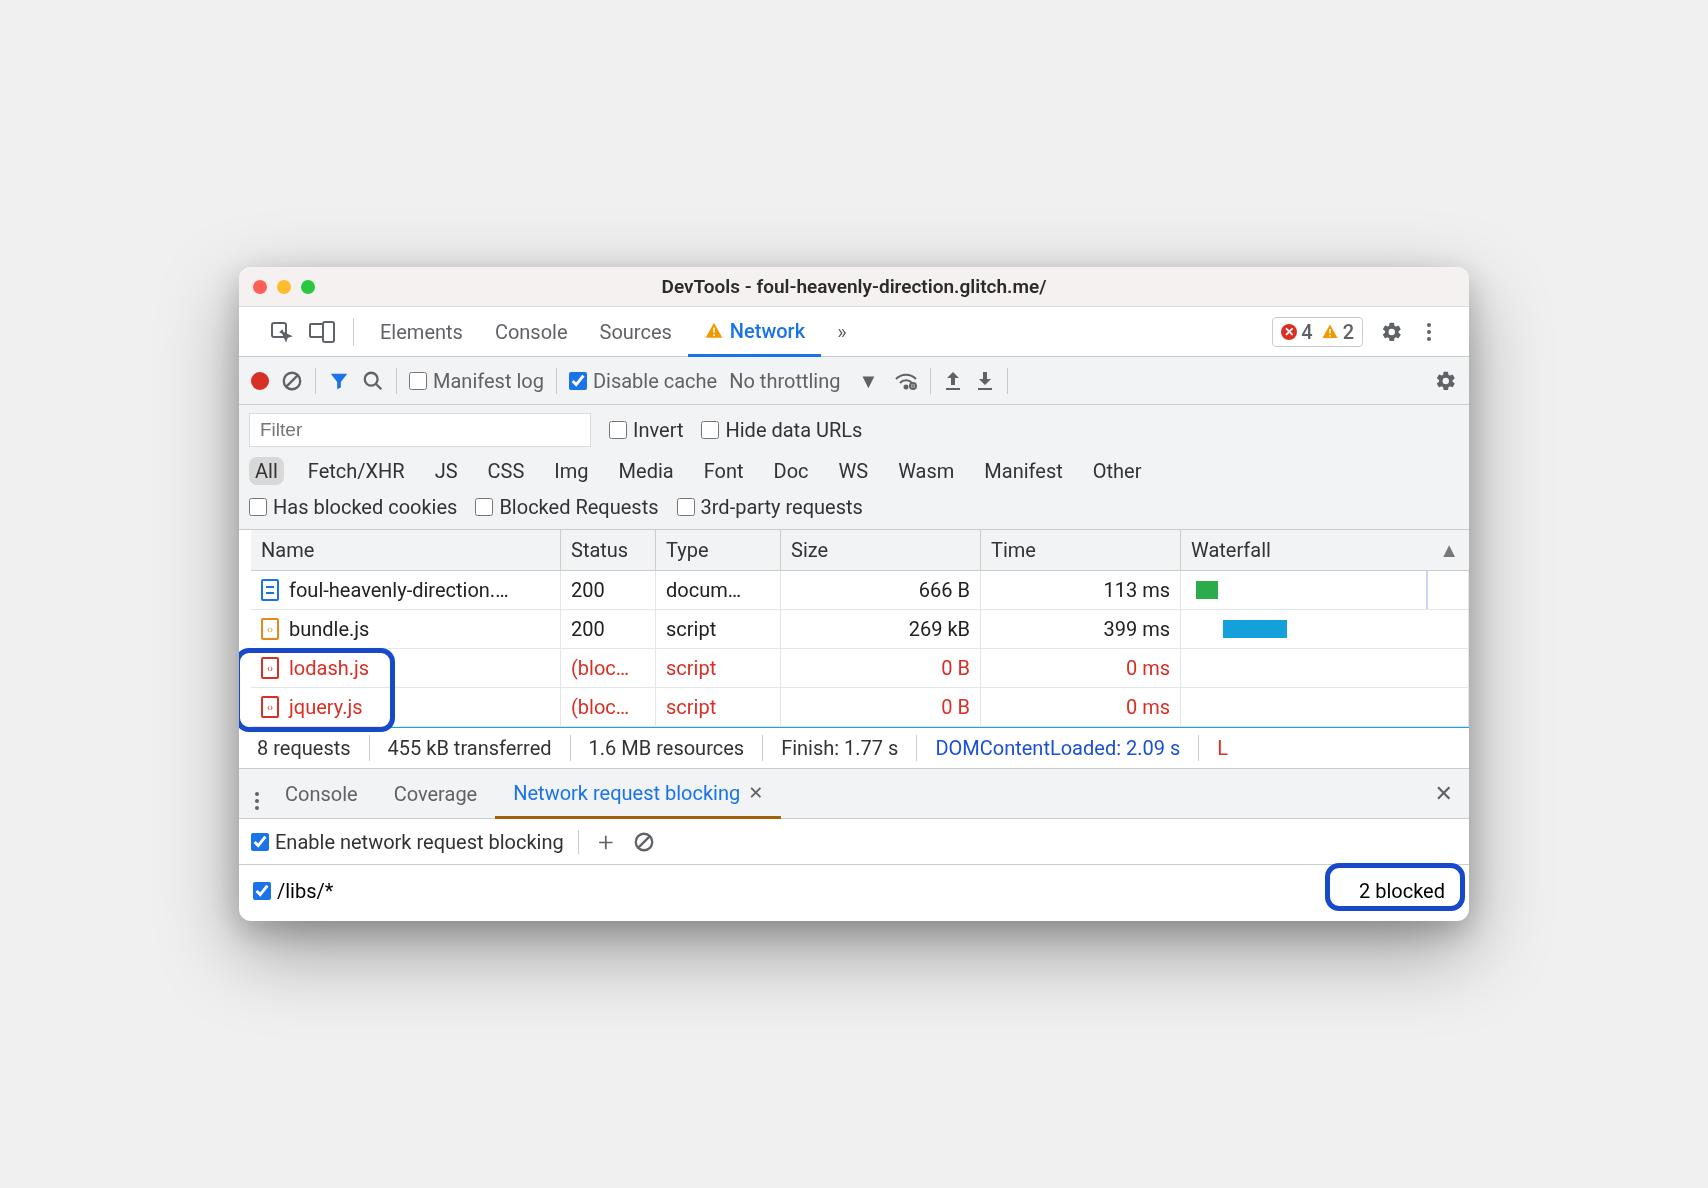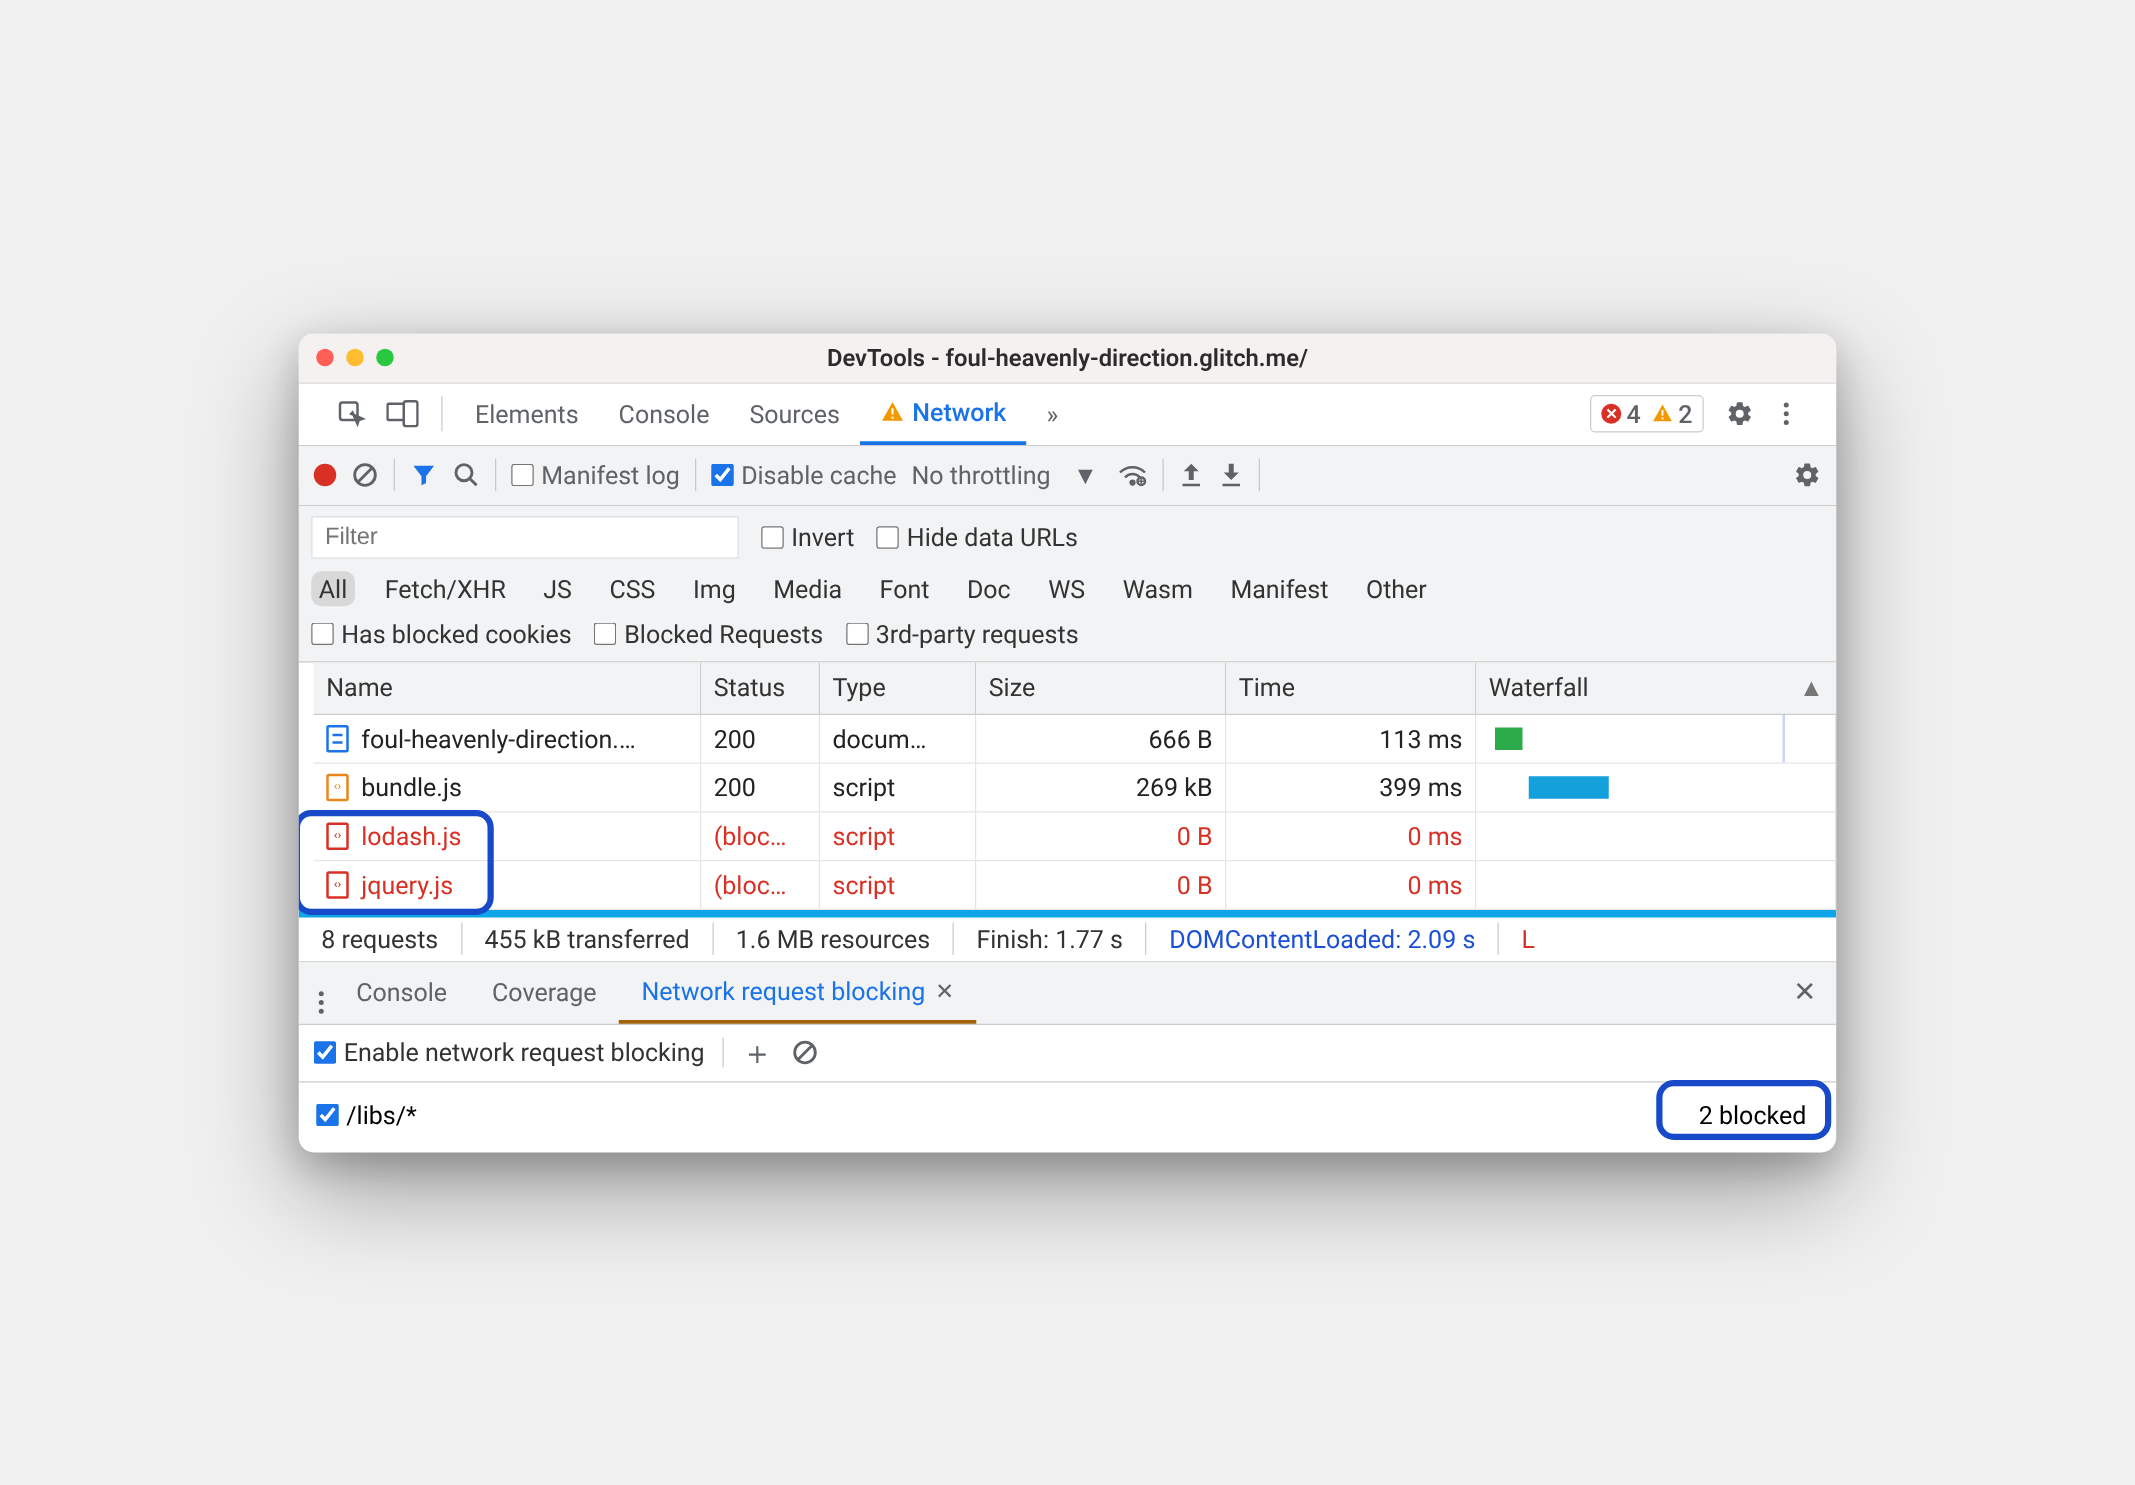--- a/index.html
+++ b/index.html
@@ -52,21 +52,21 @@
   .toolbar {
     display:flex; align-items:center; gap:12px; height:48px; padding:0 12px;
     border-bottom:1px solid #ccc; background:#f1f3f4; color:#5f6368;
   }
   .toolbar .rec { width:18px; height:18px; background:#d93025; border-radius:50%; }
   .toolbar .ic { cursor:pointer; display:flex; align-items:center;}
   .toolbar .sep { width:1px; height:26px; background:#c8c8c8; }
   .chk { display:flex; align-items:center; gap:6px; }
   .chk input { width:18px; height:18px; }
   .chk.on input { accent-color:#1a73e8; }
-  .select-like { display:flex; align-items:flex-start; gap:18px; padding-right:4px; }
+  .select-like { display:flex; align-items:flex-end; gap:18px; padding-right:4px; }
   
   .filterbar {
     background:#f1f3f4; border-bottom:1px solid #ccc; padding:8px 10px 10px 10px;
     display:flex; flex-direction:column; gap:10px; color:#333;
   }
   .filter-row { display:flex; align-items:center; gap:18px; flex-wrap:wrap; }
   .filter-input {
     width:342px; height:34px; padding:4px 10px; border:1px solid #dadce0; background:#fff;
     font-size:19px; color:#777;
   }
@@ -92,21 +92,21 @@
   .file-ic.doc::before{top:5px;} .file-ic.doc::after{top:11px;}
   .file-ic.jsy { border-color:#e8871a; color:#e8871a;}
   .file-ic.jsr { border-color:#d93025; color:#d93025;}
   .wf { position:relative; height:100%; }
   .wf .bar { position:absolute; top:50%; transform:translateY(-50%); height:18px; }
   .hi-box { position:absolute; border:5px solid #1749c9; border-radius:14px; pointer-events:none; }
   .table-wrap{position:relative;}
   .wf-guide { position:absolute; top:0; bottom:0; width:2px; background:#c7d6f5;}
   
   .summary {
-    display:flex; gap:0; border-top:6px solid #0ea5e9; border-bottom:1px solid #ccc;
+    display:flex; gap:0; border-top:1px solid #0ea5e9; border-bottom:1px solid #ccc;
     background:#fff; height:42px; align-items:center; color:#333; overflow:hidden;
   }
   .summary span.seg { padding:0 18px; border-right:1px solid #ccc; height:26px; display:flex; align-items:center;}
   .summary .dcl { color:#1a4fd6; }
   .summary .load { color:#d93025; }
   
   .drawer-tabs {
     display:flex; align-items:center; height:50px; border-bottom:1px solid #ccc; background:#f1f3f4; padding:0 8px; color:#5f6368;
   }
   .drawer-tabs .dtab { padding:0 18px; height:100%; display:flex; align-items:center; gap:8px; cursor:pointer;}

